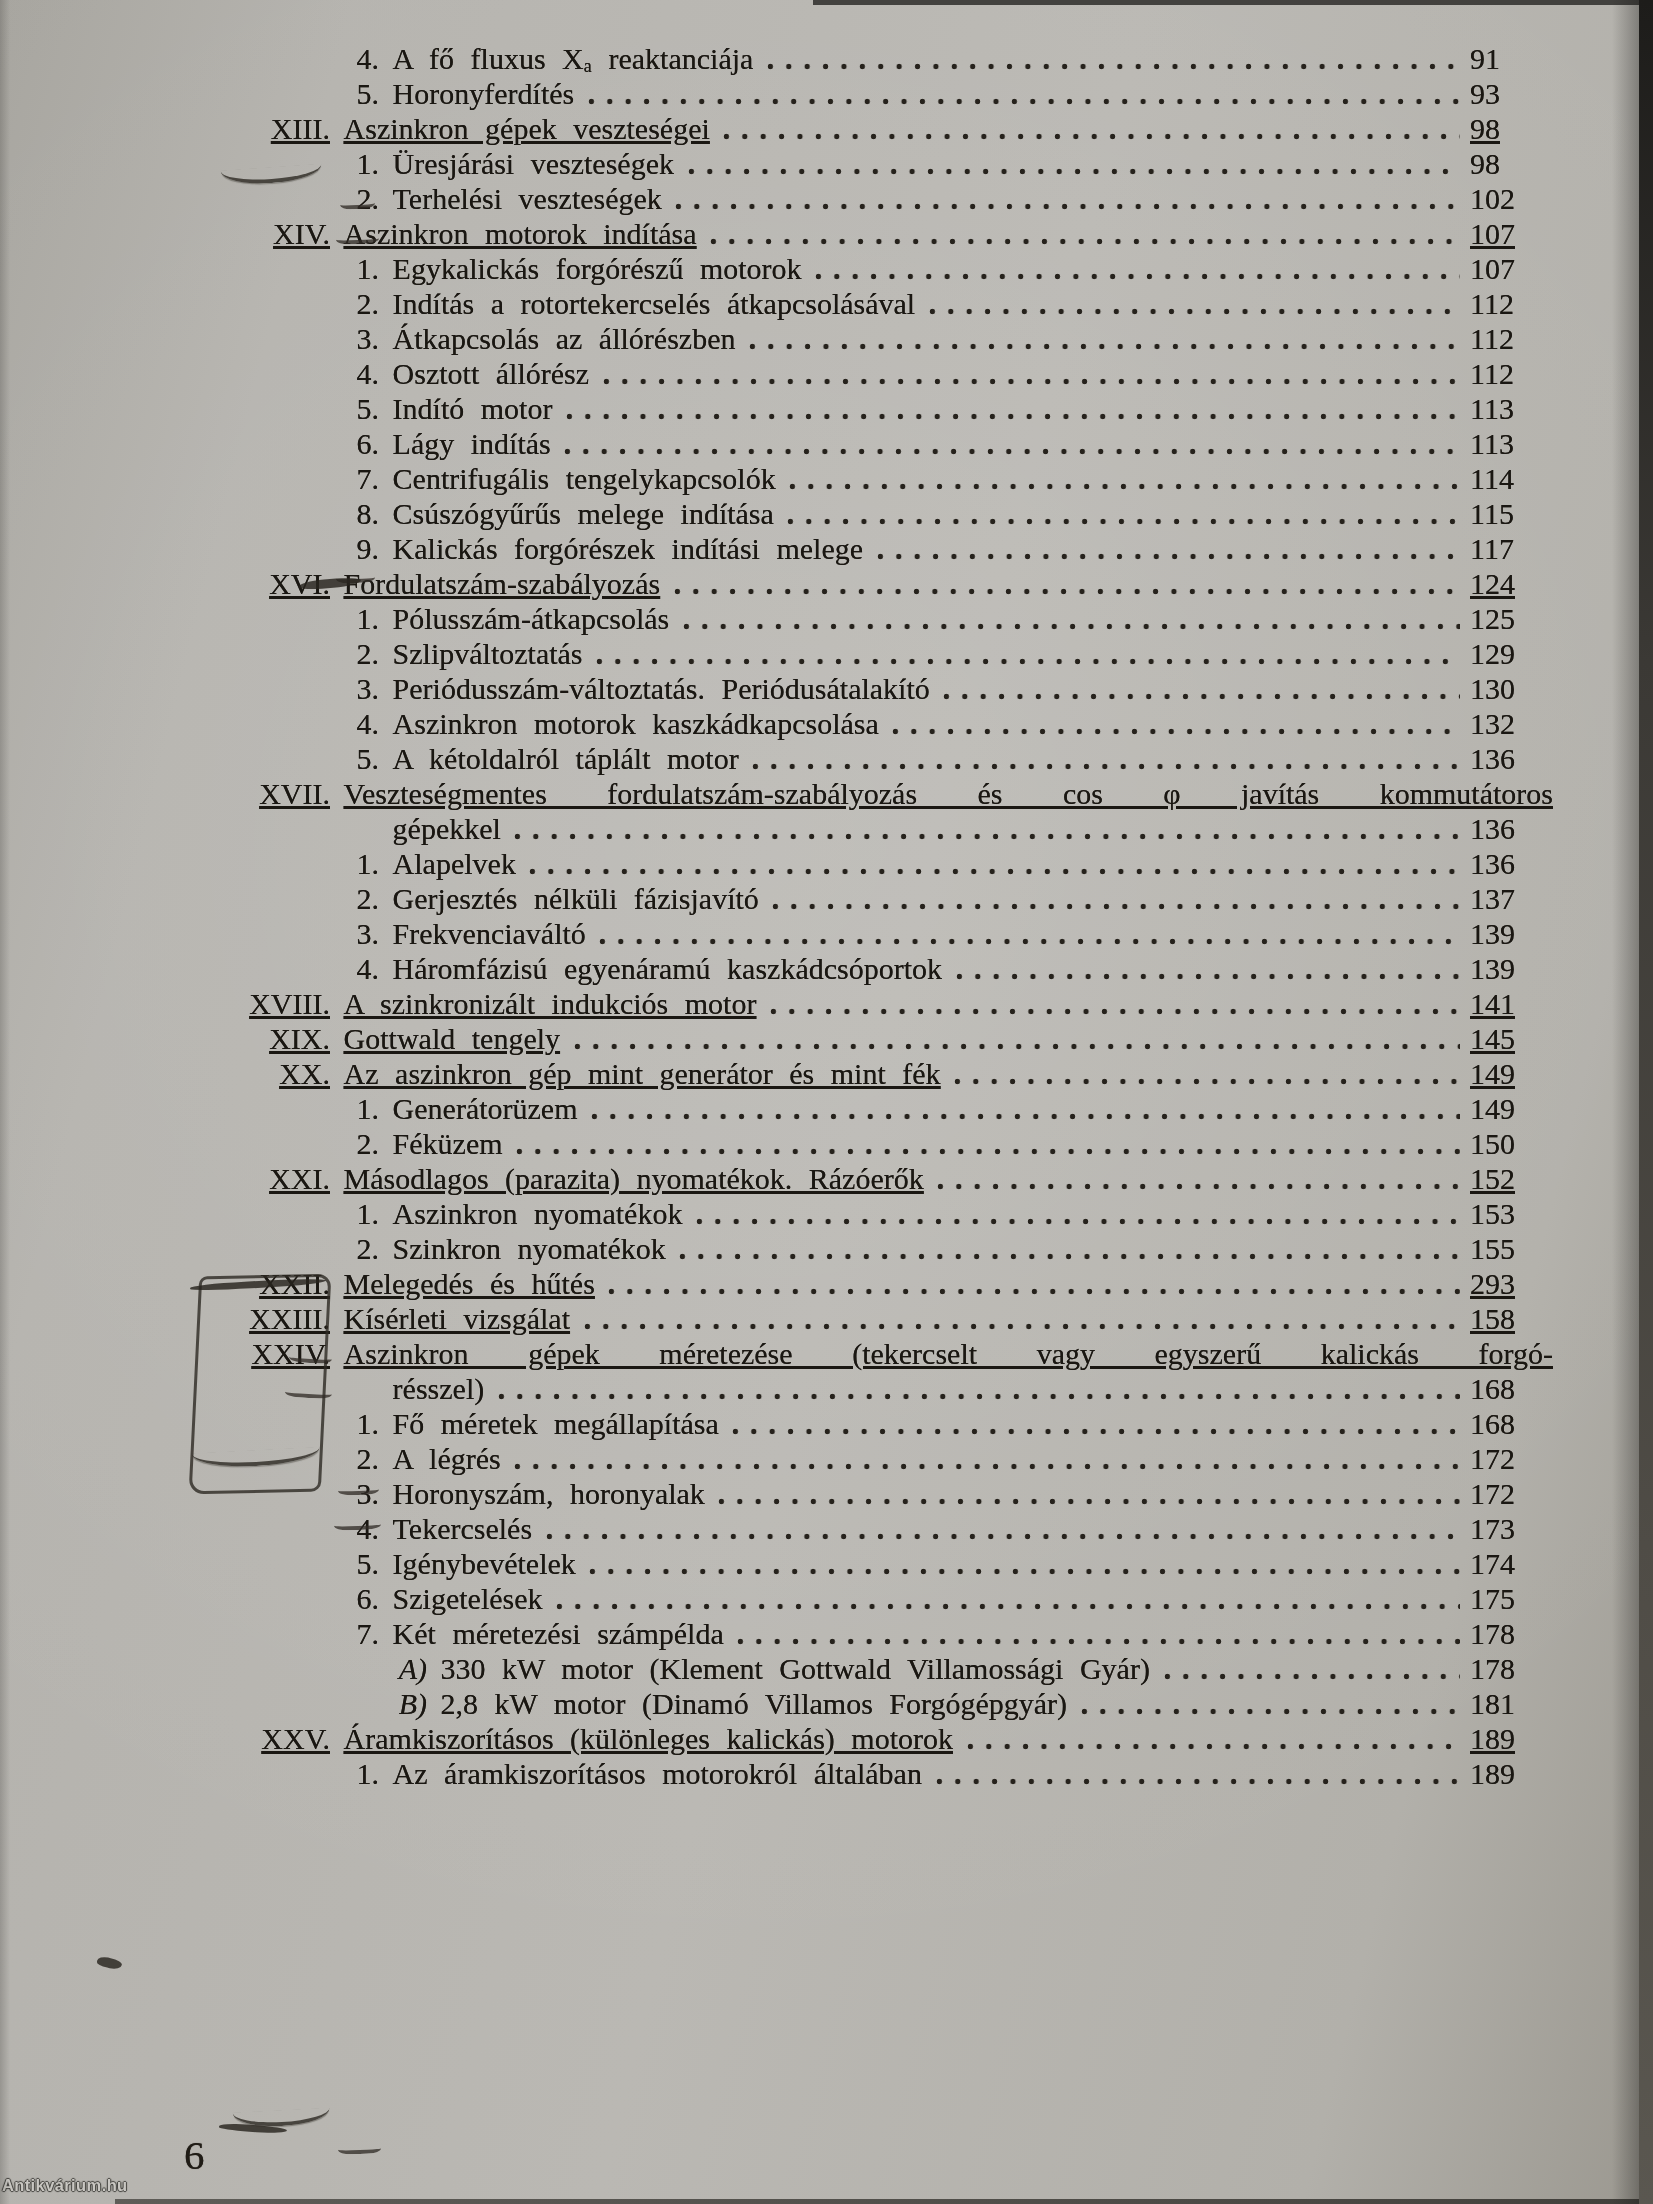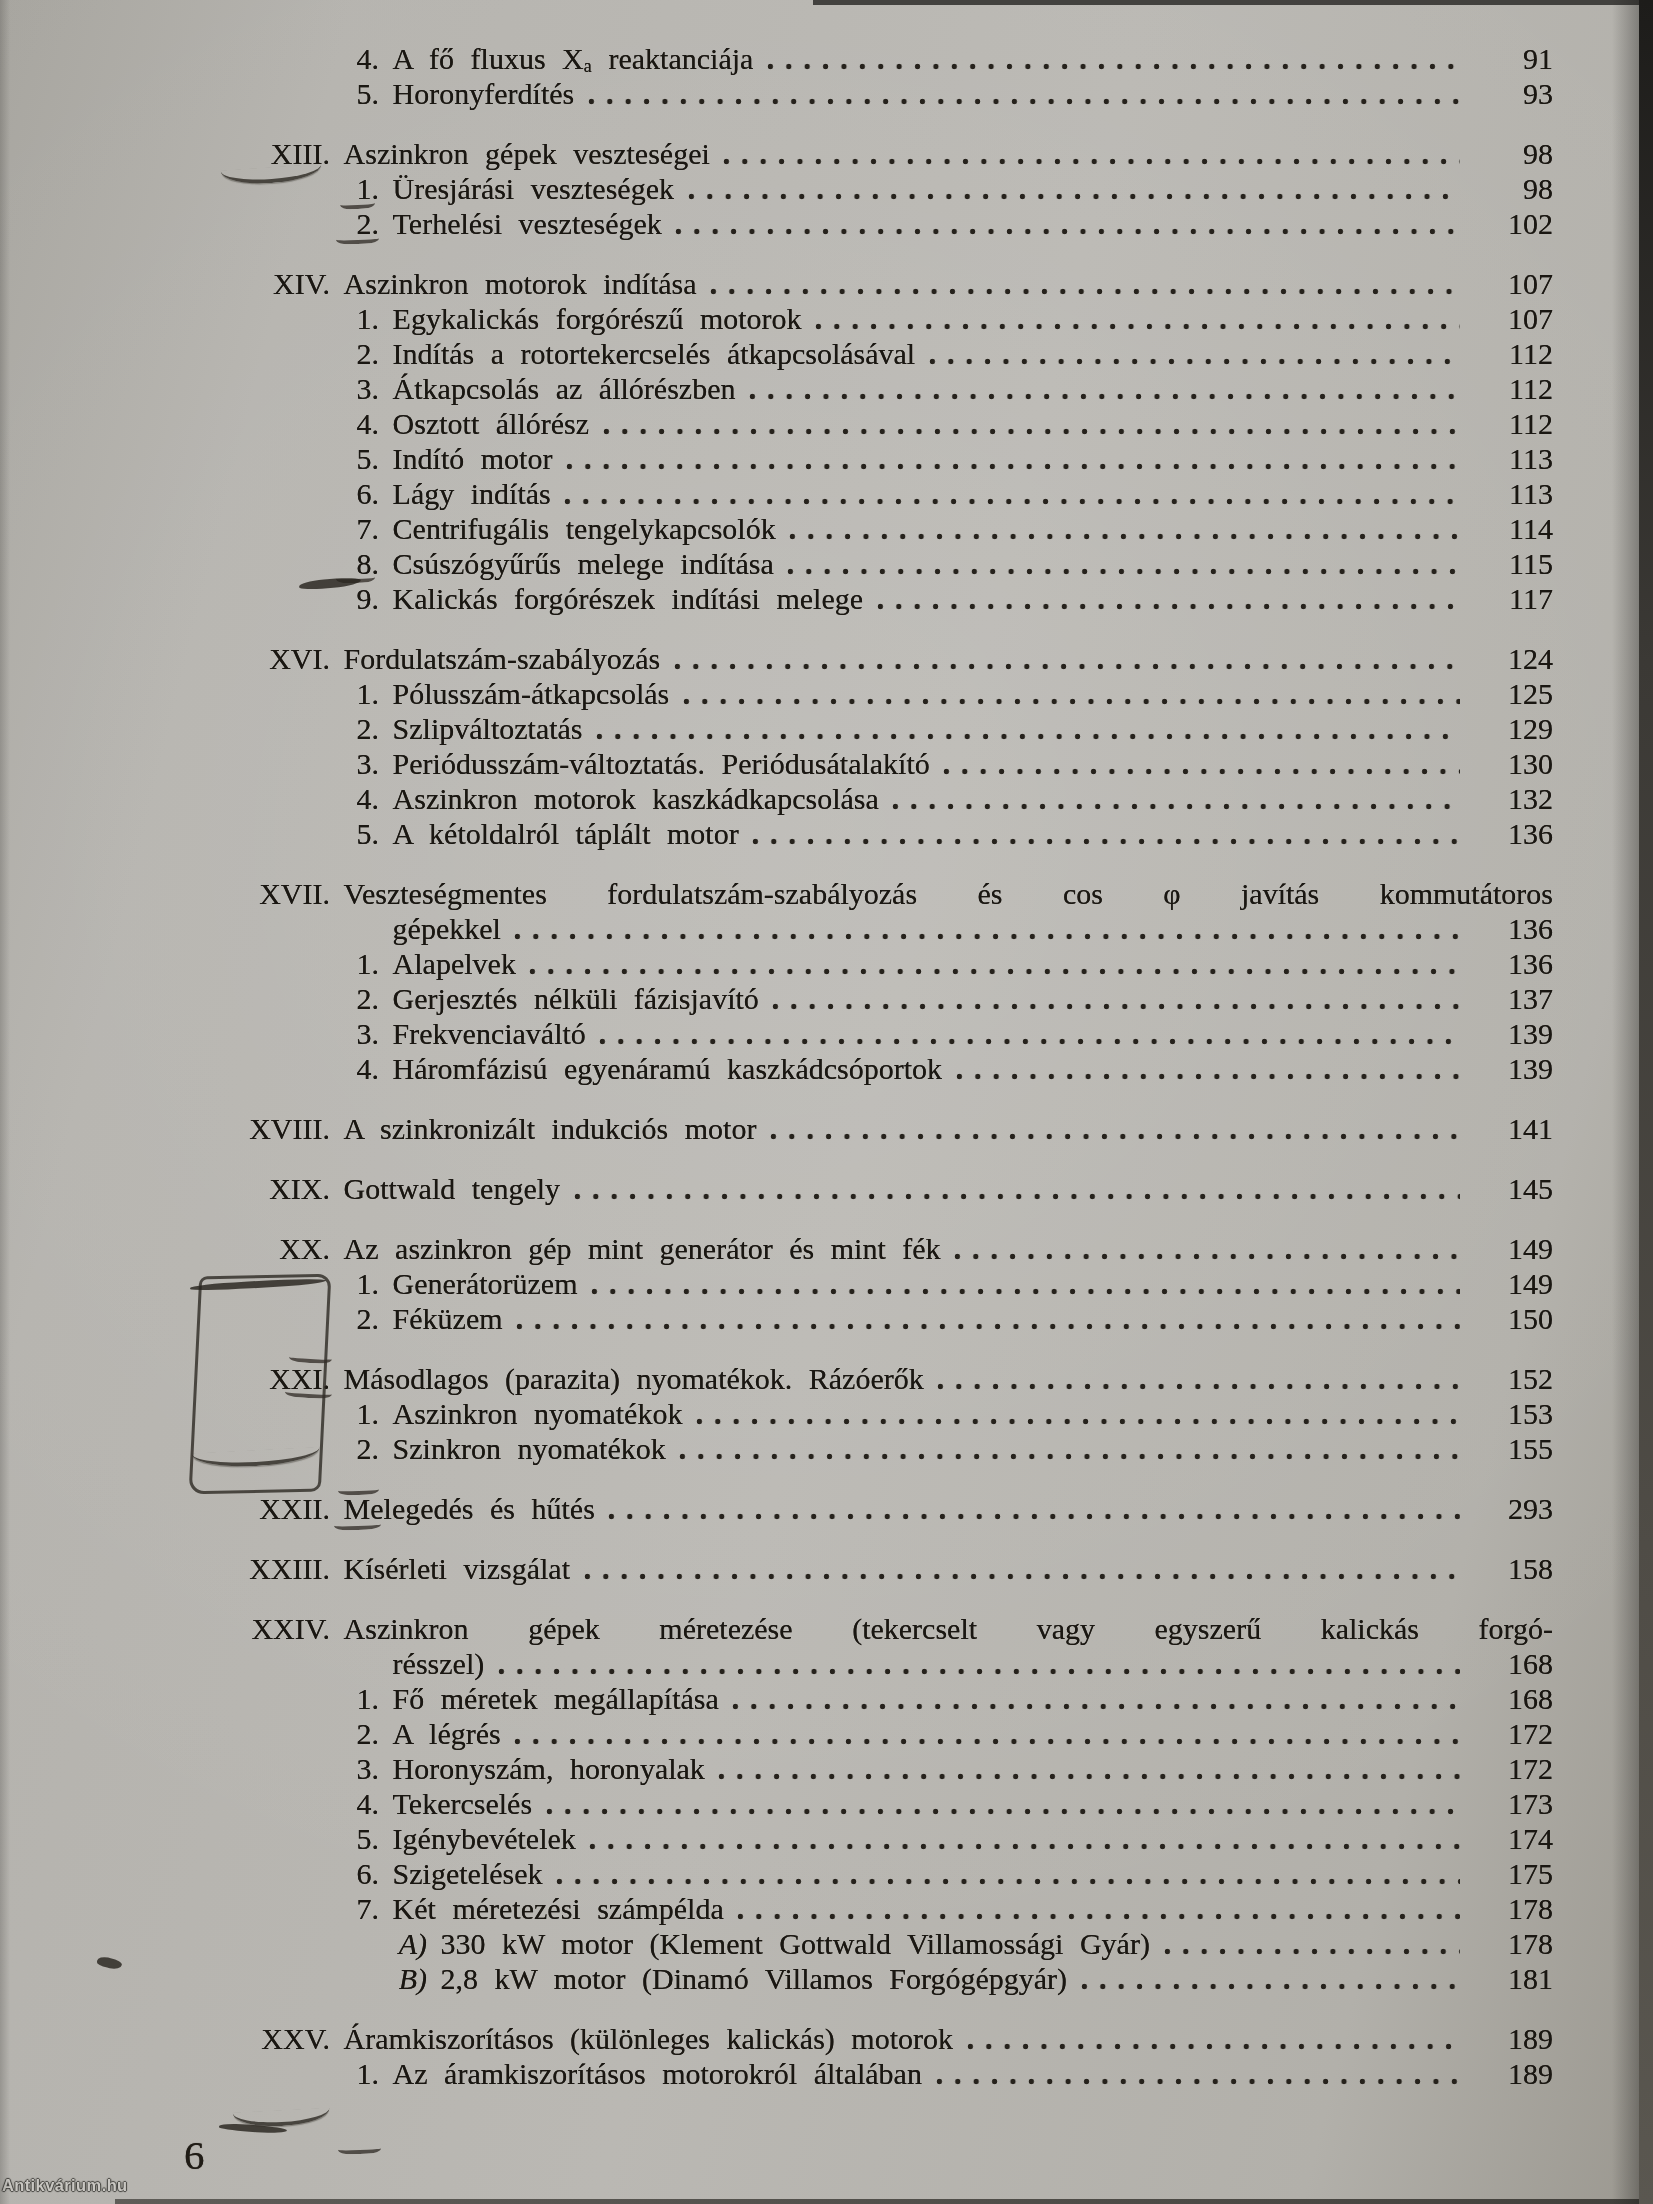--- a/index.html
+++ b/index.html
@@ -10,34 +10,34 @@
       linear-gradient(104deg,#a7a59f 0%,#b5b3ae 16%,#bab8b3 52%,#b2b0aa 84%,#9b9890 100%);
     font-family:"Liberation Serif","DejaVu Serif",serif;
     color:#1a1712;
   }
   .content{position:absolute;left:136px;top:41px;right:101px;}
   .toc-row{
     display:flex;align-items:baseline;
     font-size:30px;line-height:35px;word-spacing:0.30em;
     text-shadow:0 0 0.6px rgba(28,24,18,0.85);
   }
-  .toc-row.gap{margin-top:25px;}
+  .toc-row.gap{text-decoration:underline;}
   .num{flex:0 0 auto;text-align:right;padding-right:13.6px;white-space:nowrap;}
   .chapter>.num{width:194px;}
   .sub>.num,.cont>.num{width:243px;}
   .subsub>.num{width:291px;font-style:italic;}
   .label{flex:0 0 auto;white-space:nowrap;text-align:right;}
   .label.fill{flex:1 1 auto;white-space:normal;text-align:justify;text-align-last:justify;}
   .leader{
     flex:1 1 auto;align-self:flex-end;height:6.8px;margin:0 9.7px 5.8px 13.6px;
     background-image:radial-gradient(circle at 3.4px 3.4px,#26221c 2.4px,rgba(0,0,0,0) 3px);
     background-size:18.4px 6.8px;background-repeat:repeat-x;background-position:left bottom;
     min-width:18.4px;
   }
-  .pagecol{flex:0 0 83px;text-align:right;white-space:nowrap;}
+  .pagecol{flex:0 0 83px;text-align:left;white-space:nowrap;}
   .folio{position:absolute;left:184px;top:2131px;font-size:41px;color:#201c16;text-shadow:0 0 0.7px rgba(28,24,18,0.9);}
   .watermark{
     position:absolute;left:1.9px;top:2176px;
     font-family:"Liberation Sans","DejaVu Sans",sans-serif;font-weight:bold;font-size:16.5px;letter-spacing:0.4px;
     color:#c9c7c2;text-shadow:0 1px 1px #43423e,0 -1px 1px #43423e,1px 0 1px #43423e,-1px 0 1px #43423e;
   }
   
   .edge-right{position:absolute;top:0;right:0;width:15.5px;height:100%;
     background:linear-gradient(to bottom,#1d1c1a,#3b3935 30%,#4f4c46 70%,#5a5750);}
   .edge-right-fade{position:absolute;top:0;right:15.5px;width:27px;height:100%;

